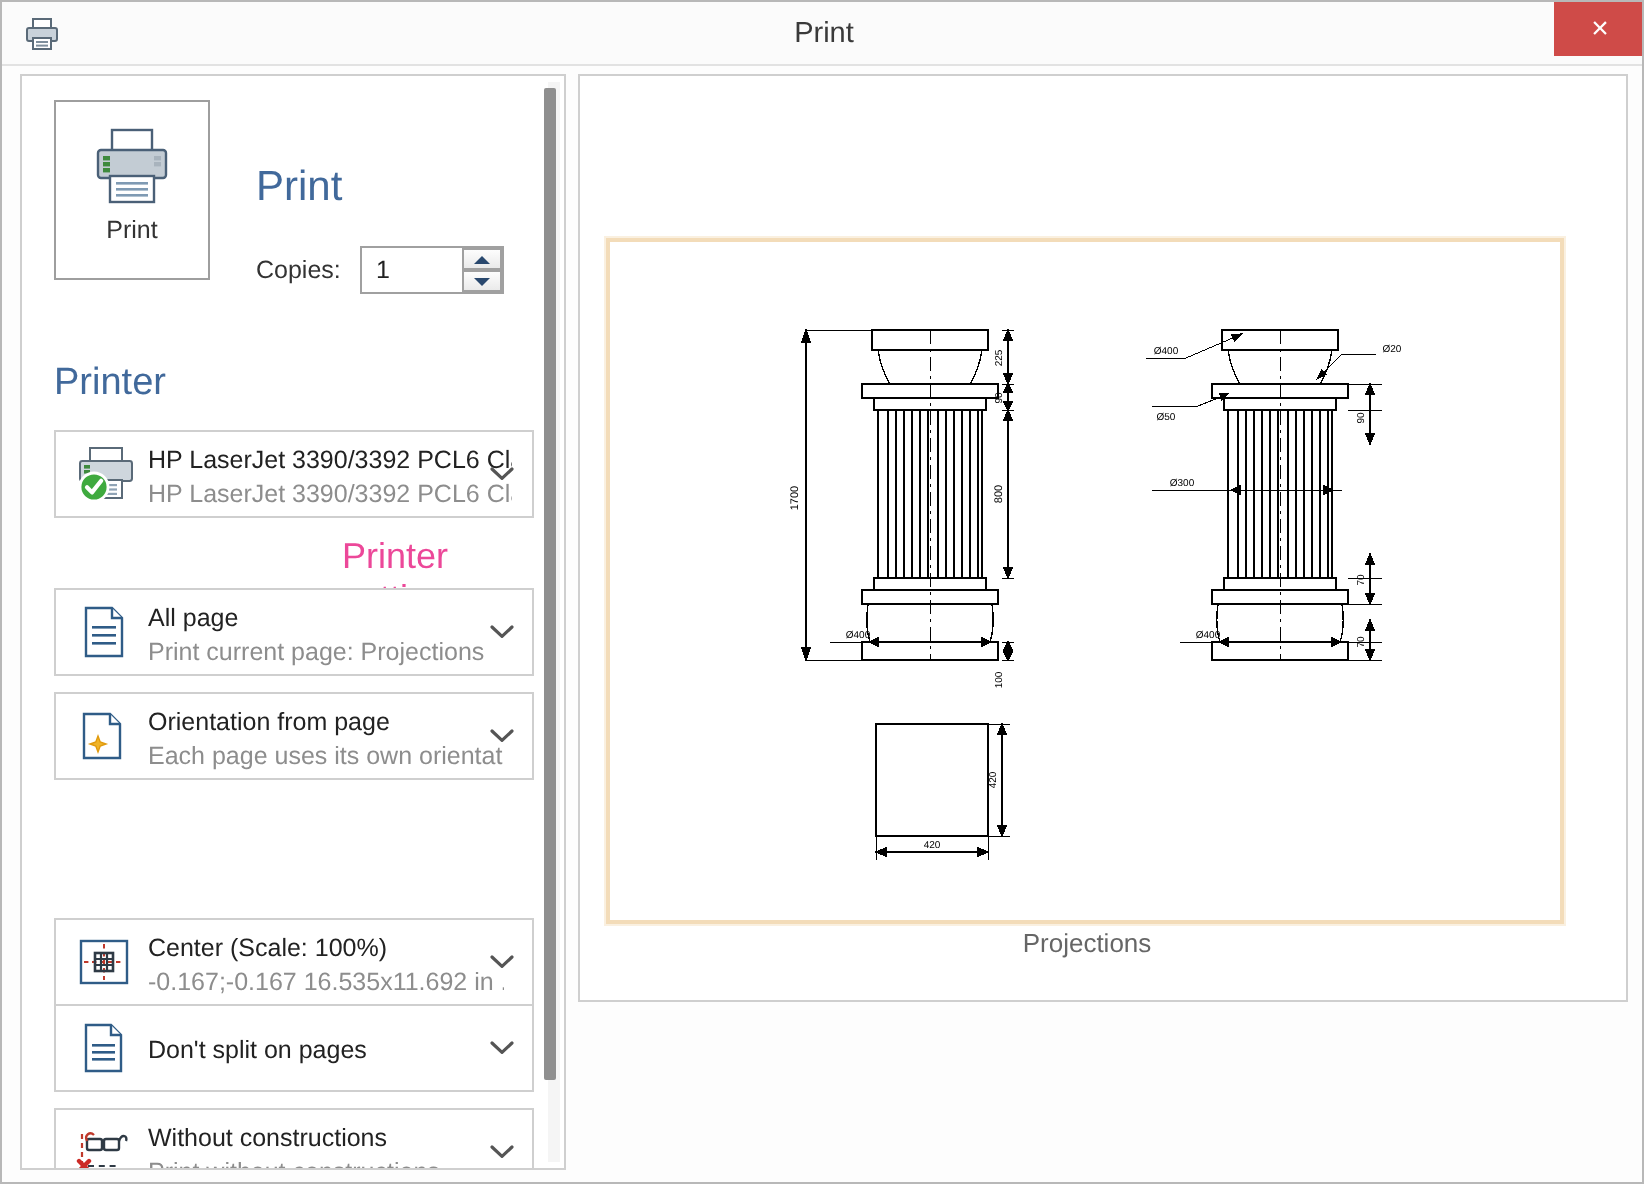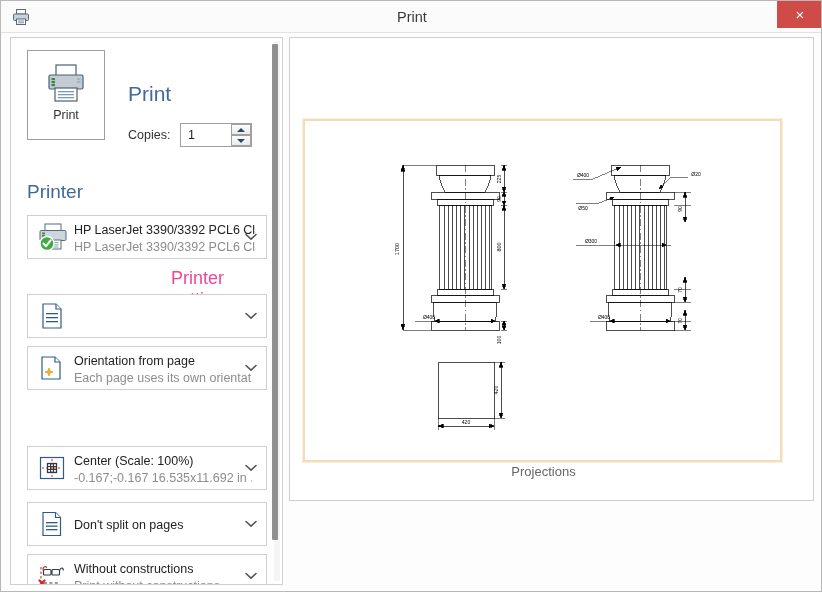--- a/index.html
+++ b/index.html
@@ -350,20 +350,22 @@
       <div class="drow" style="top:256px; height:44px;">
         <span class="di">
           <svg width="30" height="30" viewBox="0 0 30 30">
             <path d="M6,3 L19,3 L24,8 L24,27 L6,27 Z" fill="#ffffff" stroke="#2f5c87" stroke-width="1.2"></path>
             <path d="M19,3 L19,8 L24,8" fill="#ffffff" stroke="#2f5c87" stroke-width="1.2"></path>
             <rect x="9" y="12" width="12" height="1.3" fill="#2f5c87"></rect>
             <rect x="9" y="16" width="12" height="1.3" fill="#2f5c87"></rect>
             <rect x="9" y="20" width="12" height="1.3" fill="#2f5c87"></rect>
           </svg>
         </span>
+        <span class="dt1" style="top:7px; width:178px;">All page</span>
+        <span class="dt2" style="top:24px; width:178px;">Print current page: Projections</span>
         <span class="dchev">
           <svg width="12" height="8" viewBox="0 0 12 8">
               <path d="M1,1.5 L6,6.2 L11,1.5" fill="none" stroke="#555" stroke-width="1.6" stroke-linecap="round" stroke-linejoin="round"></path>
             </svg>
         </span>
       </div>
 
       <div class="drow" style="top:308px; height:44px;">
         <span class="di">
           <svg width="30" height="30" viewBox="0 0 30 30">
@@ -377,21 +379,21 @@
         <span class="dt1" style="top:7px; width:178px;">Orientation from page</span>
         <span class="dt2" style="top:24px; width:178px;">Each page uses its own orientation</span>
         <span class="dchev">
           <svg width="12" height="8" viewBox="0 0 12 8">
               <path d="M1,1.5 L6,6.2 L11,1.5" fill="none" stroke="#555" stroke-width="1.6" stroke-linecap="round" stroke-linejoin="round"></path>
             </svg>
         </span>
       </div>
 
 
-      <div class="drow" style="top:408px; height:44px;">
+      <div class="drow" style="top:421px; height:44px;">
         <span class="di">
           <svg width="30" height="30" viewBox="0 0 30 30">
             <rect x="3.5" y="4.5" width="23" height="21" fill="#ffffff" stroke="#2f5c87" stroke-width="1.2"></rect>
             <g stroke="#c0392b" stroke-width="1" stroke-dasharray="2.2,1.8">
               <path d="M15,6 L15,24"></path>
               <path d="M5,15 L25,15"></path>
             </g>
             <rect x="10.5" y="10.5" width="9" height="9" fill="none" stroke="#2f3a45" stroke-width="1.3"></rect>
             <path d="M13.5,10.5 L13.5,19.5 M16.5,10.5 L16.5,19.5 M10.5,13.5 L19.5,13.5 M10.5,16.5 L19.5,16.5" stroke="#2f3a45" stroke-width="1.1"></path>
           </svg>

